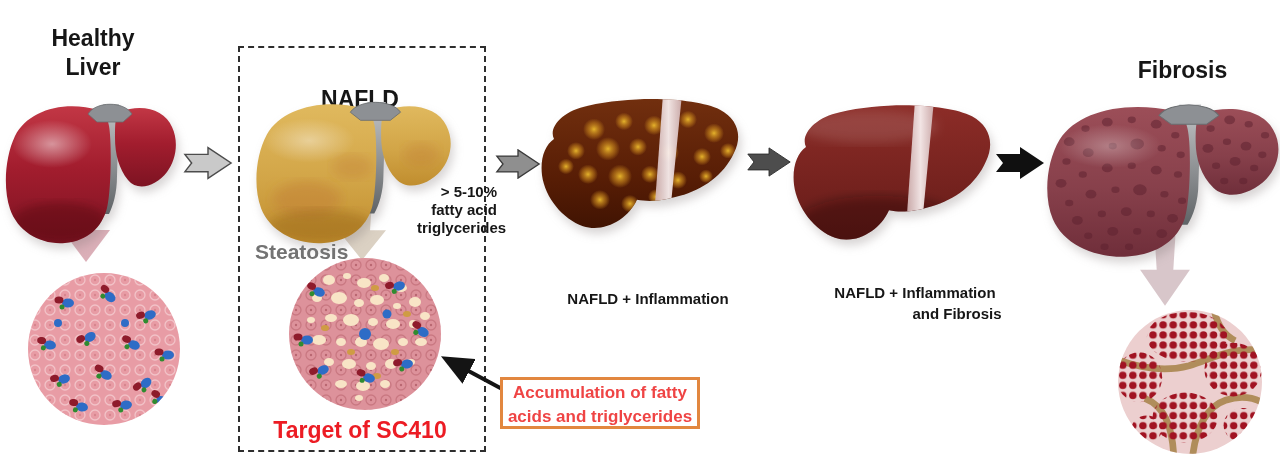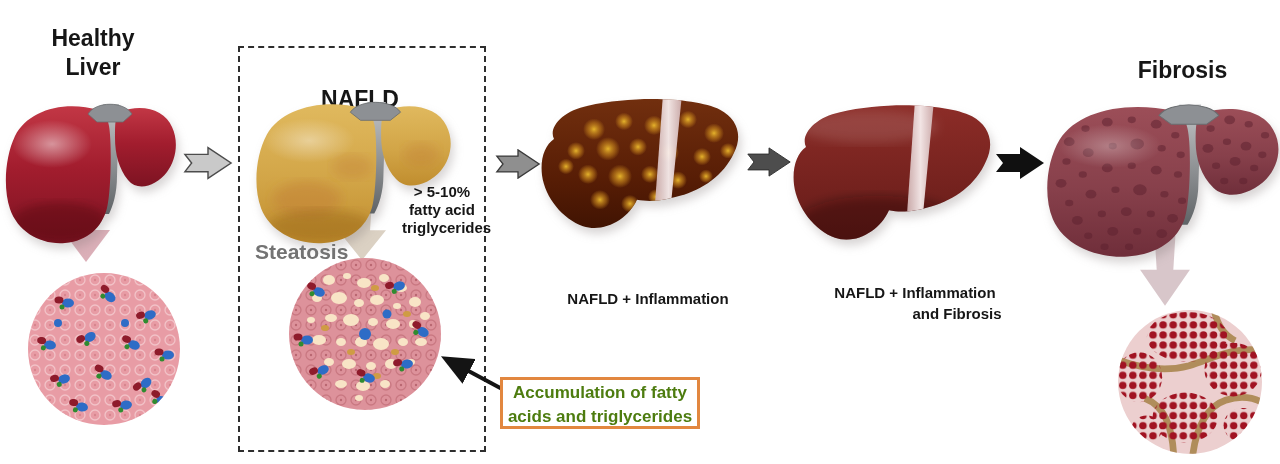--- a/index.html
+++ b/index.html
@@ -1,25 +1,25 @@
 <!DOCTYPE html>
 <html><head>
 <meta charset="utf-8">
 <style>
   html,body{margin:0;padding:0;background:#ffffff;}
   body{width:1280px;height:464px;overflow:hidden;font-family:"Liberation Sans",sans-serif;}
   #canvas{position:relative;width:1280px;height:420px;background:#ffffff;}
   .abs{position:absolute;}
   .title{font-size:23px;font-weight:bold;color:#161616;text-align:center;line-height:29px;}
   .caption{font-size:15px;font-weight:bold;color:#161616;text-align:center;line-height:21px;margin-top:48px;}
-  .note{font-size:15px;font-weight:bold;color:#161616;line-height:18px;text-align:center;}
+  .note{font-size:15px;font-weight:bold;color:#161616;line-height:18px;text-align:right;margin-left:15px;}
   .steatosis{font-size:21px;font-weight:bold;color:#737373;}
   .target{font-size:23px;font-weight:bold;color:#ec1c24;text-align:center;}
   .dashedbox{border:2px dashed #2e2e2e;}
-  .annbox{border:3px solid #e2873f;background:#ffffff;font-size:17px;font-weight:bold;color:#4d7c0f;text-align:center;line-height:24px;padding-top:1px;box-sizing:border-box;}
+  .annbox{border:3px solid #e2873f;background:#ffffff;font-size:17px;font-weight:bold;color:#ef4444;text-align:center;line-height:24px;padding-top:1px;box-sizing:border-box;}
   .liversvg{filter:drop-shadow(3px 6px 5px rgba(125,115,115,0.30));}
   svg{display:block;}
 </style>
 </head>
 <body>
 
 <div id="canvas">
 
   <svg class="abs" width="0" height="0" style="left:0;top:0" aria-hidden="true">
     <defs>
@@ -244,20 +244,21 @@
       <use href="#clusG" transform="translate(18,82)"></use>
       <use href="#clusG" transform="translate(134,74) rotate(30)"></use>
       <use href="#clusG" transform="translate(34,112) rotate(-25)"></use>
       <use href="#clusG" transform="translate(80,120) rotate(15)"></use>
       <use href="#clusG" transform="translate(118,106) rotate(-10)"></use>
       <circle cx="76" cy="76" r="6" fill="#2e6cc6"></circle>
       <circle cx="98" cy="56" r="4.5" fill="#2e6cc6"></circle>
     </g>
   </svg>
 
+  <div class="abs target" style="left:250px;top:417px;width:220px;">Target of SC410</div>
 
   <svg class="abs" style="left:495px;top:149px;" width="46" height="30" viewBox="0 0 52 34">
     <use href="#rarrowP" stroke="#3a3a3a" stroke-width="1.5" fill="#8f8f8f"></use>
   </svg>
 
 
   <svg class="abs liversvg" style="left:536px;top:94px;" width="208" height="142" viewBox="0 0 208 145" preserveAspectRatio="none">
     <g clip-path="url(#nashClip)">
       <rect width="208" height="145" fill="url(#nashBase)"></rect>
       <g>

